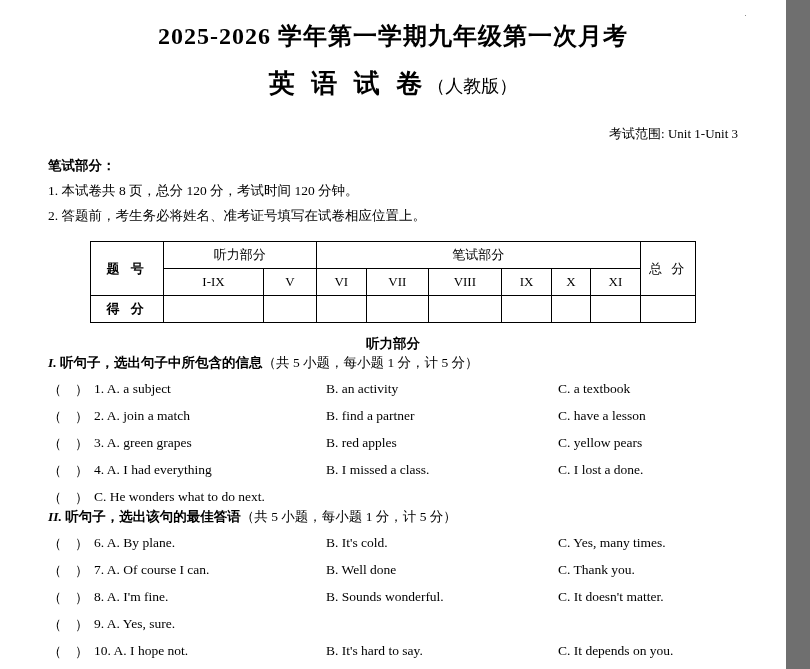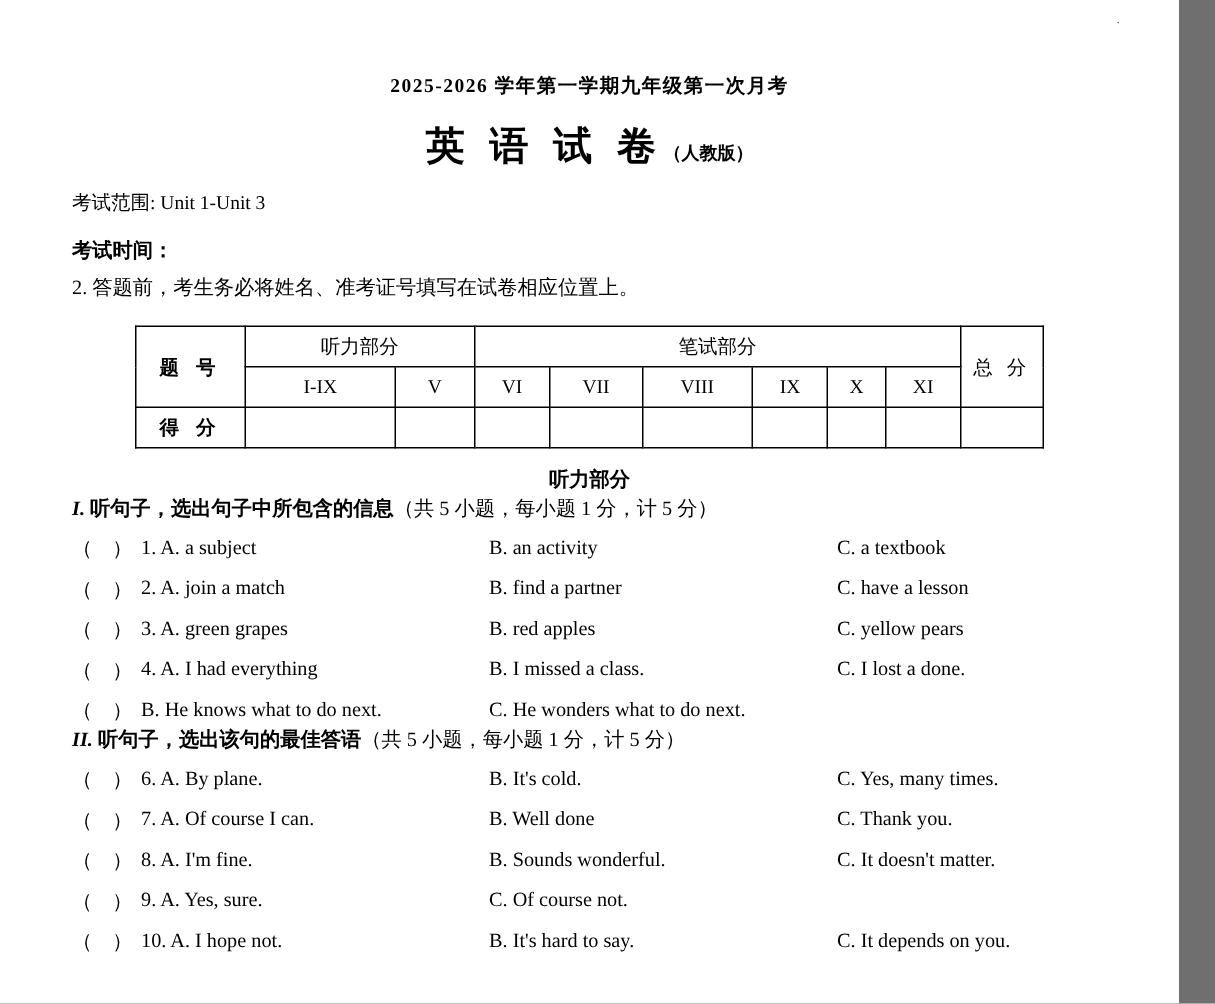--- a/index.html
+++ b/index.html
@@ -44,45 +44,44 @@
   .content {
     position: absolute;
     left: 0;
     top: 0;
     width: 786px;
     padding: 0 48px;
     box-sizing: border-box;
   }
 
   .doc-title {
-    margin-top: 48px;
-    text-align: center;
-    font-size: 13px;
+    margin-top: 20px;
+    text-align: center;
+    font-size: 24px;
     font-weight: bold;
     letter-spacing: 1px;
     color: #000;
   }
   .subject-line {
     margin-top: 14px;
     text-align: center;
     color: #000;
   }
   .subject-line .subject {
     font-size: 26px;
     font-weight: bold;
     letter-spacing: 5px;
   }
   .subject-line .edition {
-    font-size: 12px;
+    font-size: 18px;
     letter-spacing: 0px;
-    font-weight: bold;
   }
   .scope {
-    margin-top: 11px;
-    text-align: left;
+    margin-top: 24px;
+    text-align: right;
     font-size: 13px;
   }
 
   .notice-title {
     margin-top: 14px;
     font-size: 13.5px;
     font-weight: bold;
   }
   .notice-item {
     margin-top: 7px;
@@ -159,21 +158,22 @@
     <div class="content">
 
       <div class="doc-title">2025-2026 学年第一学期九年级第一次月考</div>
 
       <div class="subject-line">
         <span class="subject">英 语 试 卷</span><span class="edition">（人教版）</span>
       </div>
 
       <div class="scope">考试范围: Unit 1-Unit 3</div>
 
-      <div class="notice-title">考试时间：</div>
+      <div class="notice-title">笔试部分：</div>
+      <div class="notice-item">1. 本试卷共 8 页，总分 120 分，考试时间 120 分钟。</div>
       <div class="notice-item">2. 答题前，考生务必将姓名、准考证号填写在试卷相应位置上。</div>
 
       <table class="score-table">
         <tbody>
             <tr>
           <td rowspan="2" class="row-label">题 号</td>
           <td colspan="2">听力部分</td>
           <td colspan="6">笔试部分</td>
           <td rowspan="2" class="total-col">总 分</td>
         </tr>
@@ -228,21 +228,20 @@
         <span class="c3">C. yellow pears</span>
       </div>
       <div class="opt-row">
         <span class="brackets">（ ）</span>
         <span class="c1"><span>4.</span> <span>A. I had everything</span></span>
         <span class="c2">B. I missed a class.</span>
         <span class="c3">C. I lost a done.</span>
       </div>
       <div class="opt-row">
         <span class="brackets">（ ）</span>
-        <span class="c2">B. He knows what to do next.</span>
         <span class="c3">C. He wonders what to do next.</span>
       </div>
 
       <div class="q-head">
         <span class="num">II.</span>
         <span class="zh">听句子，选出该句的最佳答语</span><span class="paren">（共 5 小题，每小题 1 分，计 5 分）</span>
       </div>
 
       <div class="opt-row">
         <span class="brackets">（ ）</span>
@@ -258,21 +257,20 @@
       </div>
       <div class="opt-row">
         <span class="brackets">（ ）</span>
         <span class="c1"><span>8.</span> <span>A. I'm fine.</span></span>
         <span class="c2">B. Sounds wonderful.</span>
         <span class="c3">C. It doesn't matter.</span>
       </div>
       <div class="opt-row">
         <span class="brackets">（ ）</span>
         <span class="c1"><span>9.</span> <span>A. Yes, sure.</span></span>
-        <span class="c3">C. Of course not.</span>
       </div>
       <div class="opt-row">
         <span class="brackets">（ ）</span>
         <span class="c1"><span>10.</span> <span>A. I hope not.</span></span>
         <span class="c2">B. It's hard to say.</span>
         <span class="c3">C. It depends on you.</span>
       </div>
 
     </div>
   </div>

